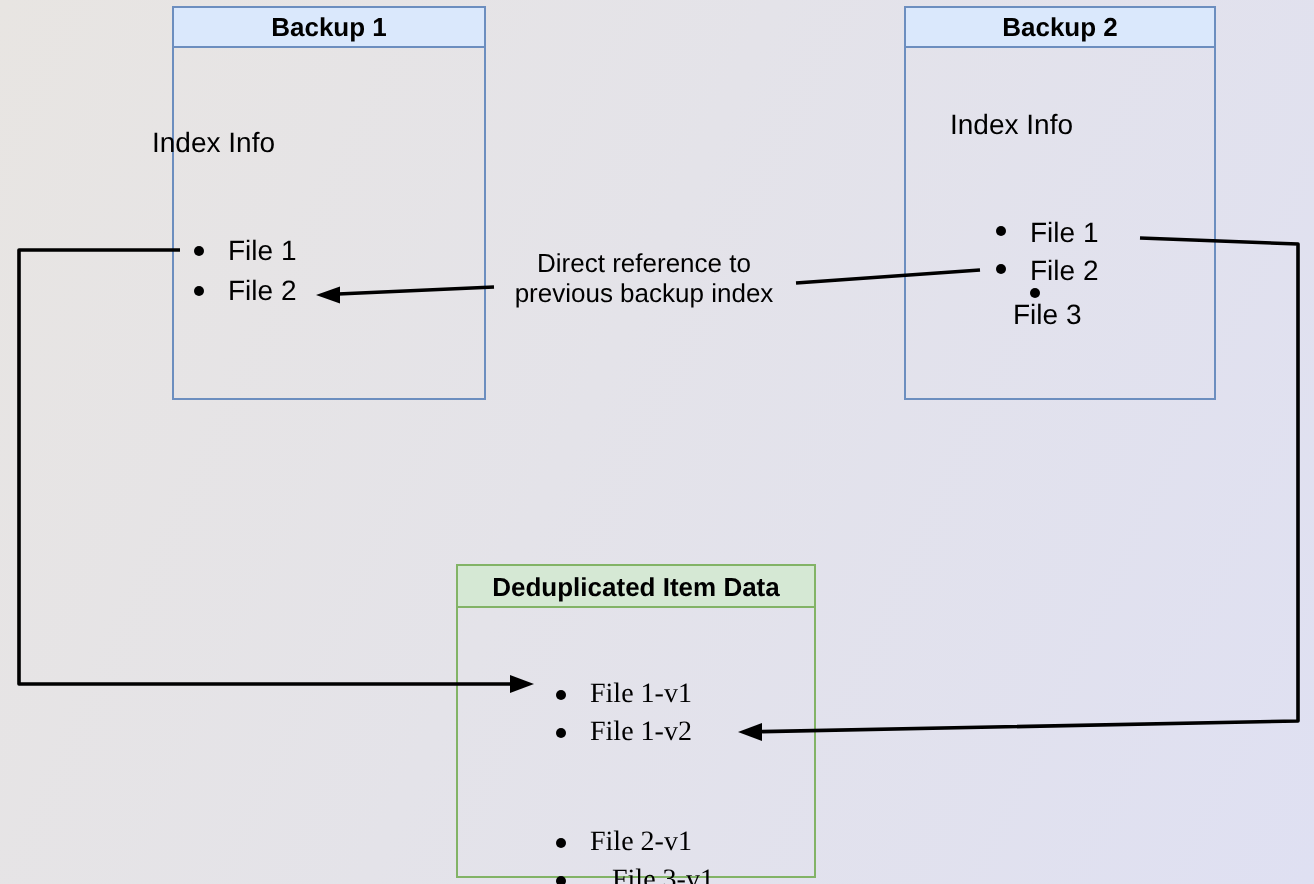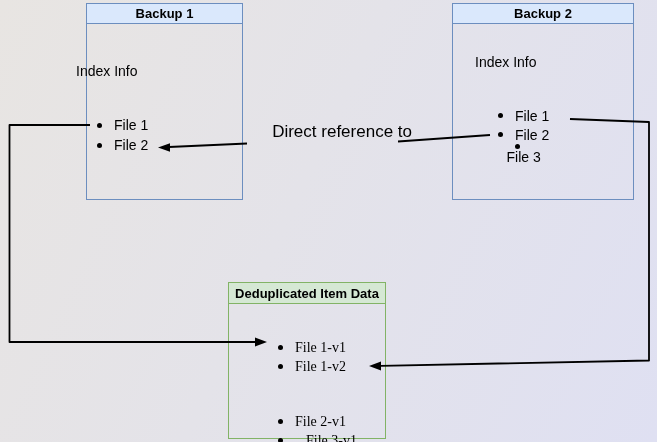--- a/index.html
+++ b/index.html
@@ -56,23 +56,23 @@
   .bullet {
     flex: none;
     width: 5px;
     height: 5px;
     border-radius: 50%;
     background: var(--text-color, #000);
     margin-right: 12px;
   }
   .edge-label {
     position: absolute;
-    font-size: 17px;
+    font-size: 13px;
     line-height: 15px;
-    text-align: right;
+    text-align: center;
   }
   .overlay {
     position: absolute;
     left: 0; top: 0;
     pointer-events: none;
   }
   .overlay path {
     fill: none;
     stroke: var(--line-color, #000);
     stroke-width: 1.8;
@@ -93,40 +93,40 @@
     <div class="file-item" style="height:20px;">
       <span class="bullet"></span>
       <span>File 1</span>
     </div>
     <div class="file-item" style="height:20px;">
       <span class="bullet"></span>
       <span>File 2</span>
     </div>
   </div>
 
-  <div class="box blue" style="left:452px; top:3px; width:182px; height:197px;">
+  <div class="box blue" style="left:452px; top:3px; width:156px; height:197px;">
     <div class="box-header">Backup 2</div>
   </div>
   <div class="subtitle" style="left:475px; top:54px;">Index Info</div>
   <div class="file-list" style="left:498px; top:106px;">
     <div class="file-item" style="height:19px;">
       <span class="bullet"></span>
       <span>File 1</span>
     </div>
     <div class="file-item" style="height:19px;">
       <span class="bullet"></span>
       <span>File 2</span>
     </div>
     <div class="file-item" style="height:19px;flex-direction:column;">
       <span class="bullet"></span>
       <span>File 3</span>
     </div>
   </div>
 
-  <div class="box green" style="left:228px; top:282px; width:158px; height:157px;">
+  <div class="box green" style="left:228px; top:282px; width:180px; height:157px;">
     <div class="box-header">Deduplicated Item Data</div>
   </div>
   <div class="file-list" style="left:278px; top:338px;font-family:Liberation Serif, serif;">
     <div class="file-item" style="height:19px;">
       <span class="bullet"></span>
       <span>File 1-v1</span>
     </div>
     <div class="file-item" style="height:19px;">
       <span class="bullet"></span>
       <span>File 1-v2</span>
@@ -136,20 +136,21 @@
       <span>File 2-v1</span>
     </div>
     <div class="file-item" style="height:19px;gap:11px;">
       <span class="bullet"></span>
       <span>File 3-v1</span>
     </div>
   </div>
 
   <div class="edge-label" style="left:232px; top:124px; width:180px;">
     <div>Direct reference to</div>
+    <div>previous backup index</div>
   </div>
 
   <svg class="overlay" width="657" height="442" viewBox="0 0 657 442">
     <g>
       <path d="M 90 125 H 9.5 V 342 H 255"></path>
       <polygon points="267,342 255,337.5 255,346.5"></polygon>
     </g>
     <g>
       <path d="M 570 119 L 649 122 V 360.5 L 381 365.8"></path>
       <polygon points="369,366 381,361.5 381,370.5"></polygon>

